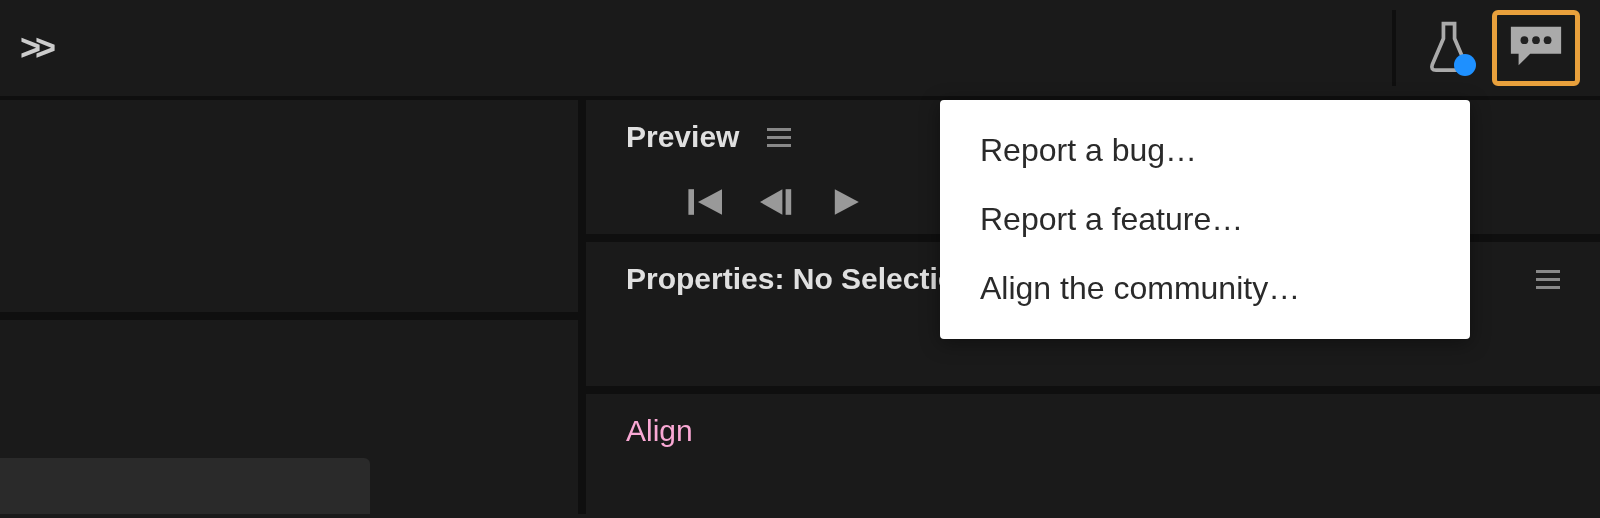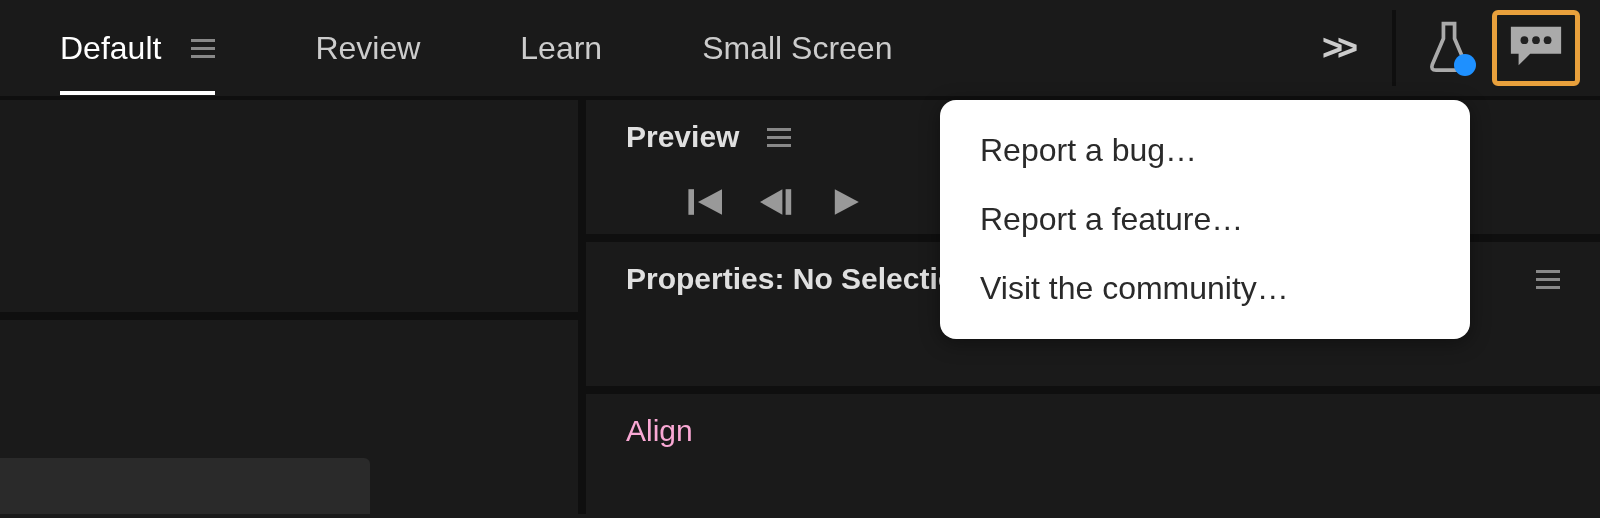--- a/index.html
+++ b/index.html
@@ -195,56 +195,37 @@
       padding: 20px 40px;
       color: #f9a8d4;
       font-size: 30px;
       font-weight: 500;
     }
     .popup-menu {
       position: absolute;
       top: 100px;
       right: 130px;
       background: #ffffff;
-      border-radius: 16px;
+      border-radius: 4px;
       box-shadow: 0 4px 20px rgba(0,0,0,0.4);
       padding: 16px 0;
       min-width: 530px;
       z-index: 100;
     }
     .popup-item {
       padding: 16px 40px;
       color: #2a2a2a;
       font-size: 32px;
       cursor: pointer;
     }
   </style>
 </head>
 <body>
 
 <div class="topbar">
-  <div class="workspace-tabs">
-    <div class="tab active">
-      <span>Default</span>
-      <span class="hamburger-icon">
-        <span></span>
-          <span></span>
-          <span></span>
-      </span>
-    </div>
-    <div class="tab">
-      <span>Review</span>
-    </div>
-    <div class="tab">
-      <span>Learn</span>
-    </div>
-    <div class="tab">
-      <span>Small Screen</span>
-    </div>
-  </div>
   <div class="chevrons">&gt;&gt;</div>
   <div class="right-icons">
     <div class="divider-v"></div>
     <div class="flask-icon">
       <svg viewBox="0 0 24 28">
         <path d="M9 2 L15 2 L15 10 L21 24 Q22 27 19 27 L5 27 Q2 27 3 24 L9 10 Z" fill="none" stroke="#aaa" stroke-width="2"></path>
       </svg>
       <div class="flask-dot"></div>
     </div>
     <div class="feedback-button">
@@ -311,14 +292,14 @@
     </div>
     <div class="align-section">
       <span>Align</span>
     </div>
   </div>
 </div>
 
 <div class="popup-menu">
   <div class="popup-item">Report a bug…</div>
   <div class="popup-item">Report a feature…</div>
-  <div class="popup-item">Visit the community…</div>
+  <div class="popup-item">Align the community…</div>
 </div>
 
 </body></html>

